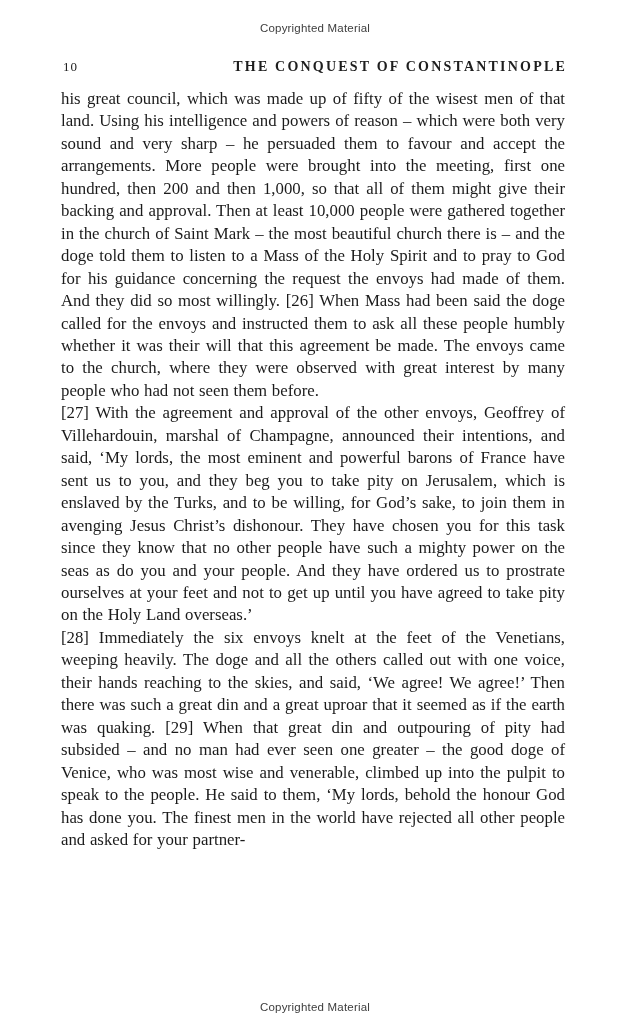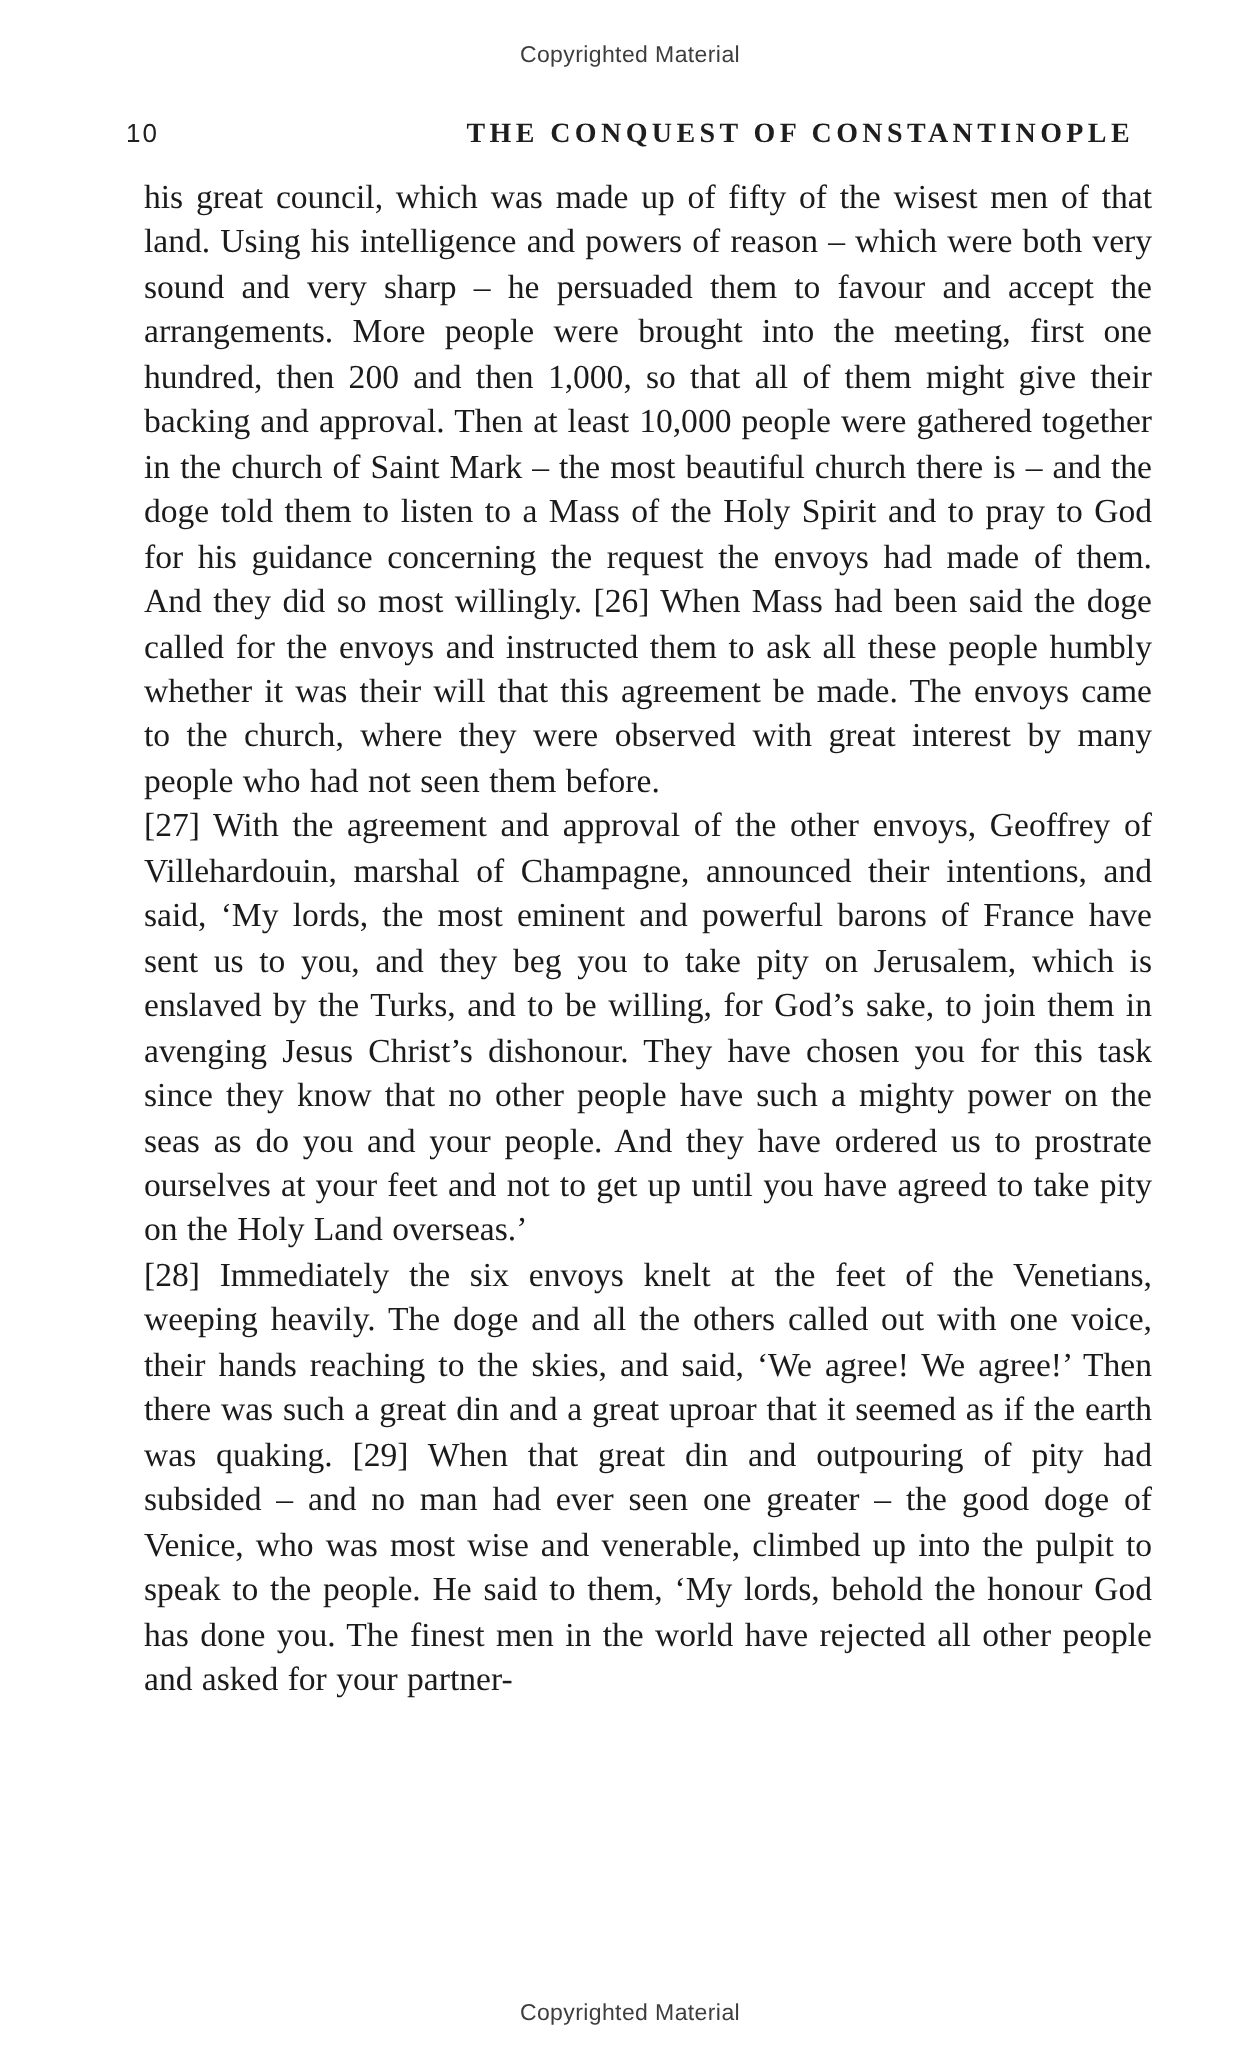--- a/index.html
+++ b/index.html
@@ -33,39 +33,39 @@
   .header {
     position: absolute;
     top: 47px;
     left: 63px;
     right: 63px;
     display: flex;
     justify-content: space-between;
     align-items: baseline;
   }
   .pagenum {
-    font-family: Liberation Sans, sans-serif;
+    font-family: Liberation Serif, serif;
     font-size: 13px;
     letter-spacing: 1px;
     color: #202020;
     font-variant: small-caps;
   }
   .running {
     font-family: "Liberation Serif", serif;
     font-size: 14px;
     font-weight: bold;
     letter-spacing: 2.2px;
     color: #1e1e1e;
     white-space: nowrap;
   }
 
   .bodytext {
     position: absolute;
     top: 76px;
-    left: 72px;
+    left: 61px;
     width: 504px;
   }
   .bodytext p {
     margin: 0;
     padding: 0;
     text-align: justify;
     font-size: 16.8px;
     line-height: 22.45px;
     color: #1b1b1b;
     word-spacing: 0.5px;

